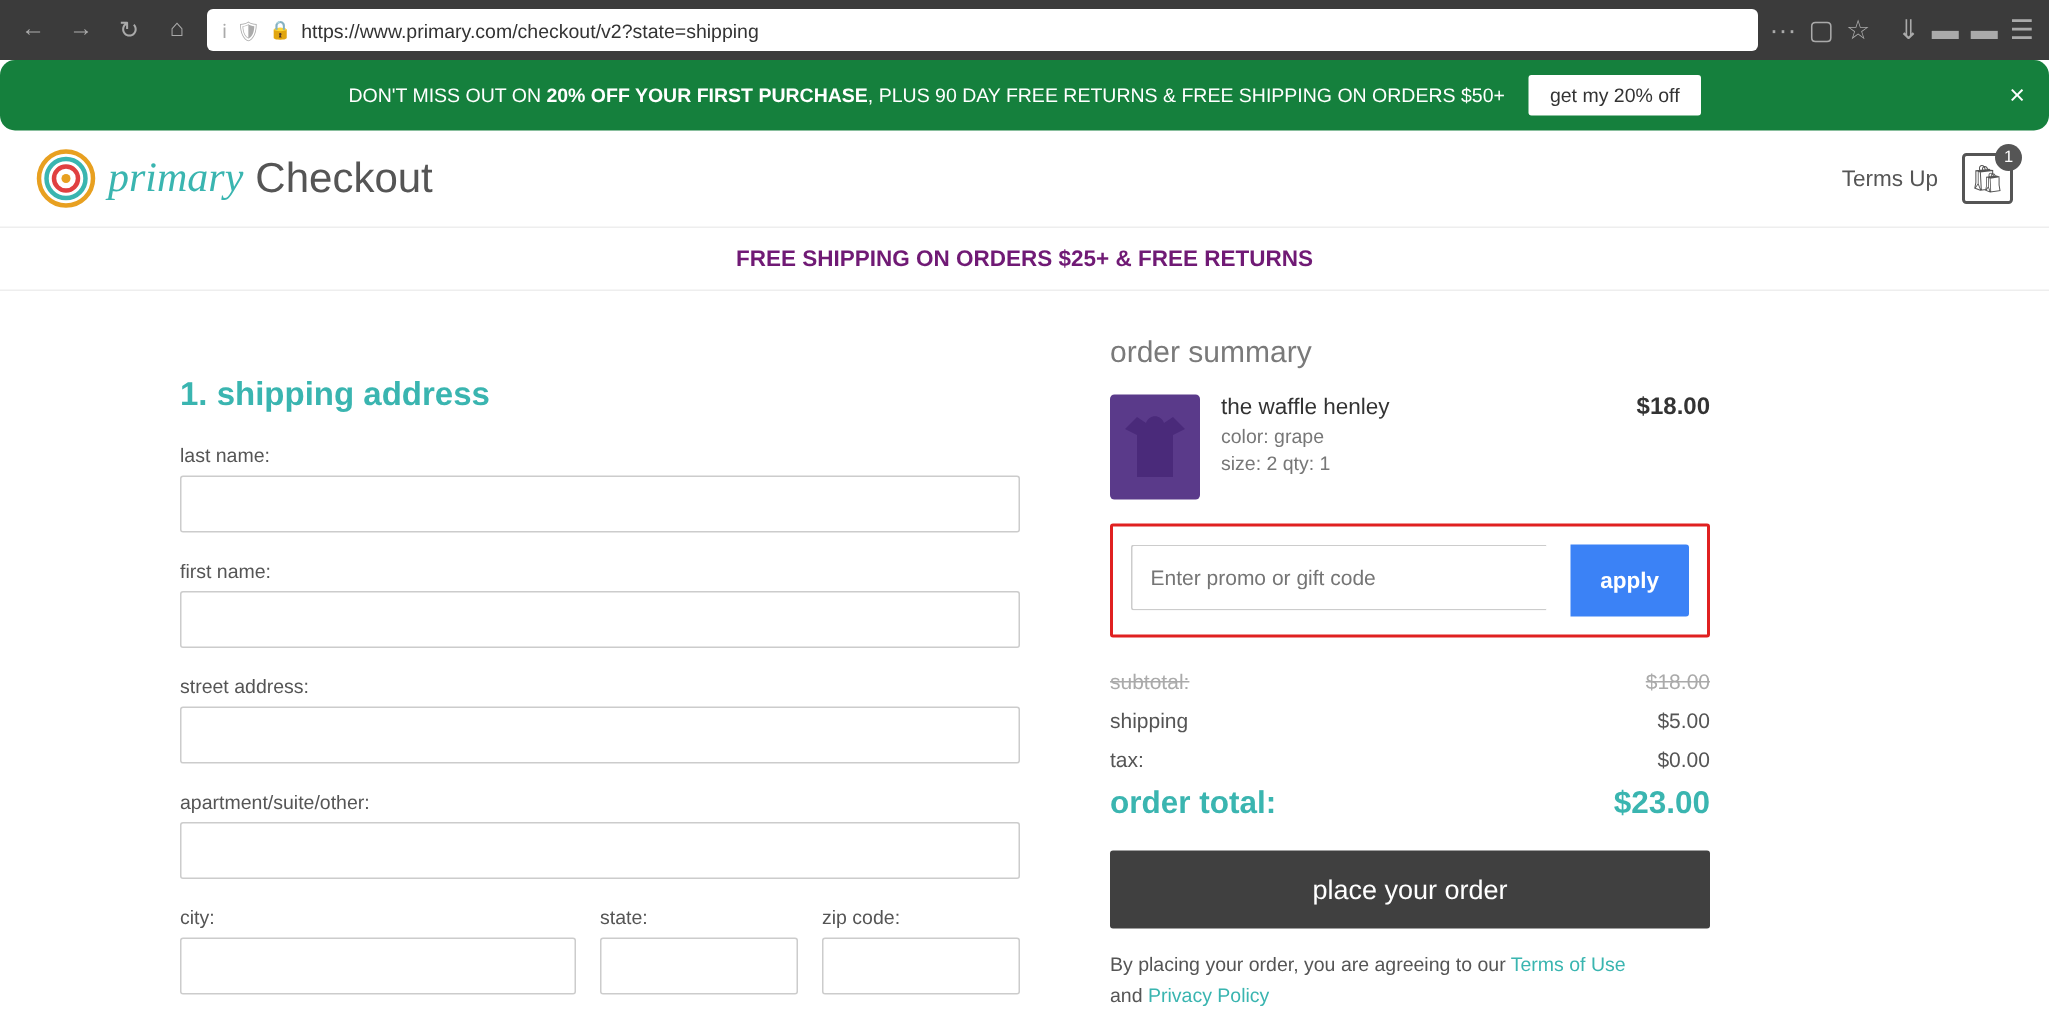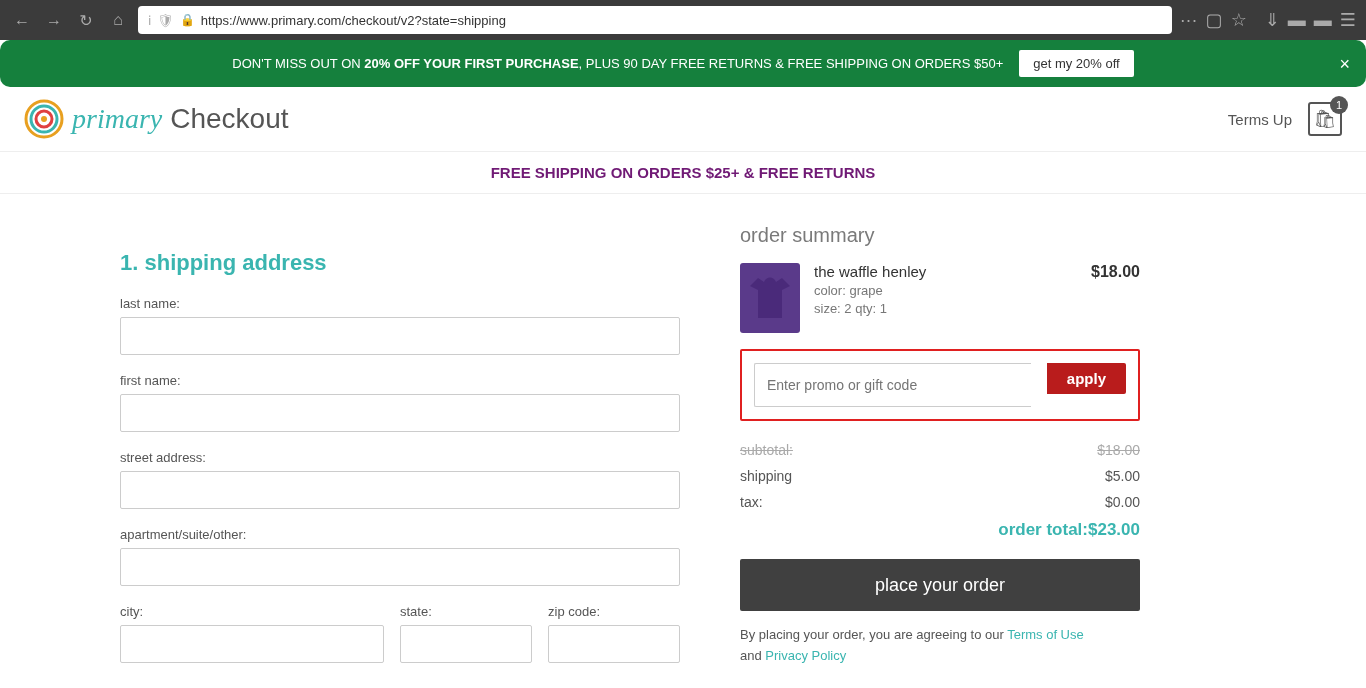--- a/index.html
+++ b/index.html
@@ -250,22 +250,22 @@
       flex: 1;
       height: 44px;
       border: 1px solid #ccc;
       border-right: none;
       padding: 0 12px;
       font-size: 14px;
       color: #999;
       border-radius: 2px 0 0 2px;
     }
     .promo-apply-btn {
-      height: 31px;
-      background: #b91c1c;
+      height: 48px;
+      background: #3b82f6;
       color: #fff;
       border: none;
       padding: 0 20px;
       font-size: 15px;
       font-weight: bold;
       cursor: pointer;
       border-radius: 0 2px 2px 0;
       white-space: nowrap;
     }
 
@@ -277,22 +277,21 @@
       font-size: 14px;
       color: #555;
     }
     .order-line.subtotal {
       color: #aaa;
       text-decoration: line-through;
     }
     .order-line.total {
       color: #3ab5b0;
       font-weight: bold;
-      font-size: 17px;
-      justify-content: flex-end;
+      font-size: 21px;
     }
     .place-order-btn {
       width: 100%;
       height: 52px;
       background: #404040;
       color: #fff;
       border: none;
       font-size: 18px;
       margin-top: 14px;
       margin-bottom: 14px;

